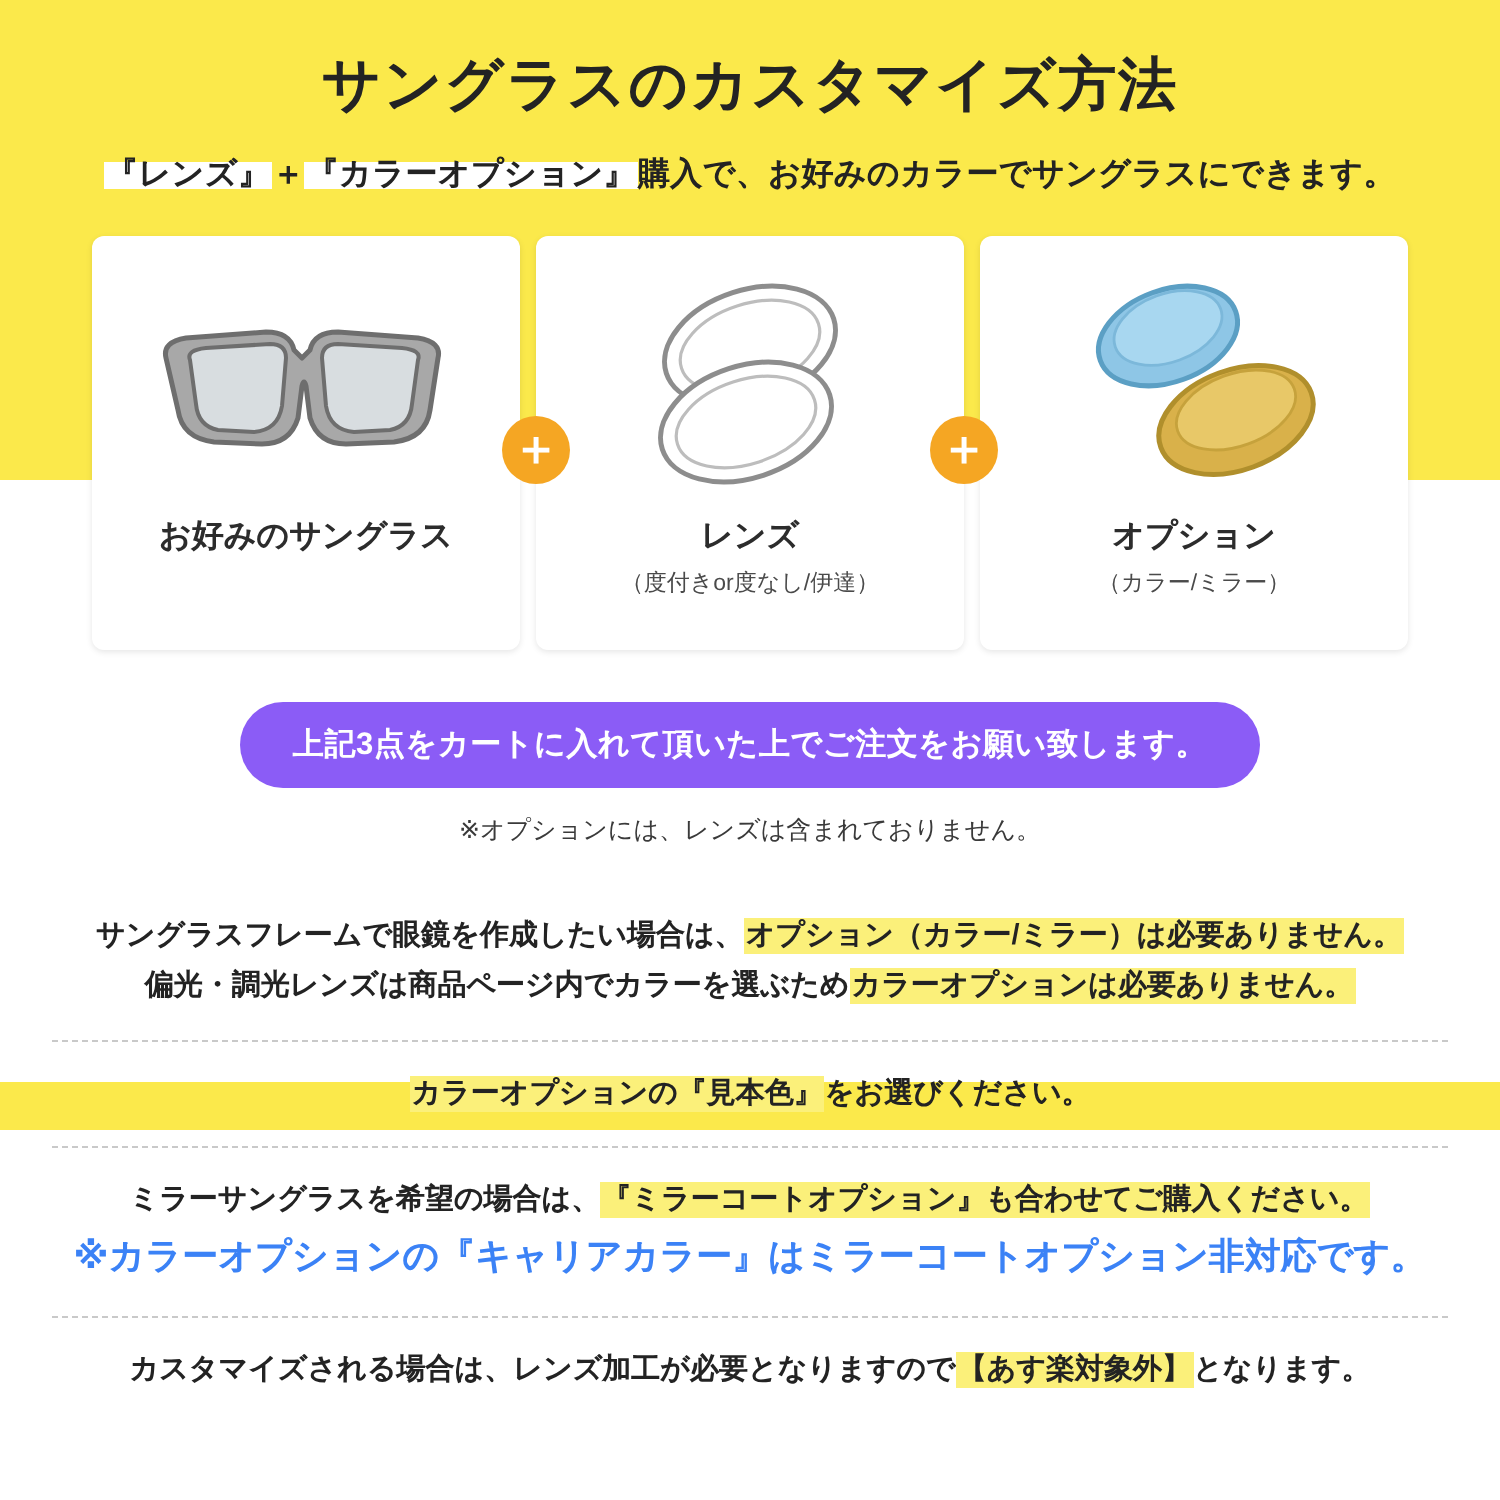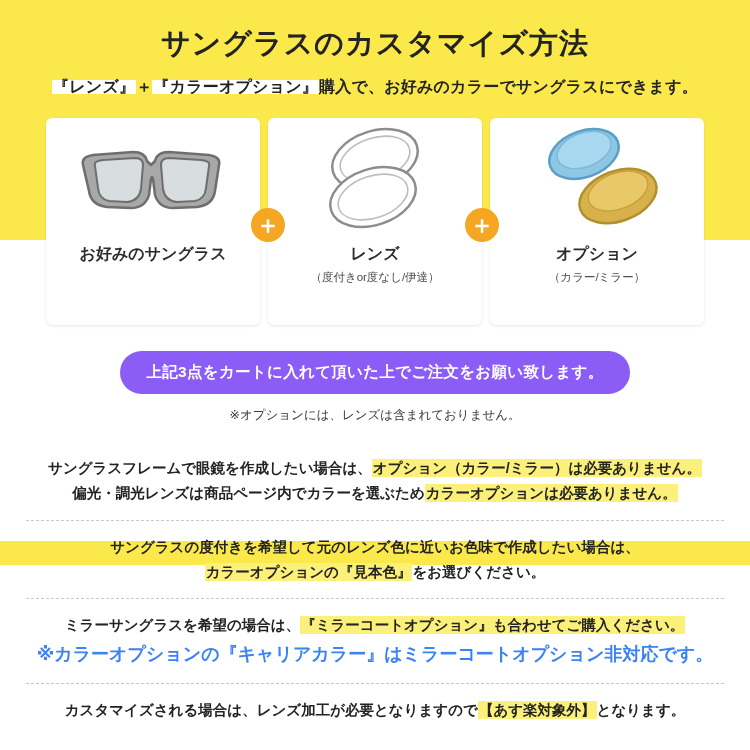--- a/index.html
+++ b/index.html
@@ -69,20 +69,21 @@
     height: 207px;
     background: #ffffff;
     border-radius: 6px;
     box-shadow: 0 1px 3px rgba(0,0,0,0.10);
     margin: 0 4px;
     display: flex;
     flex-direction: column;
     align-items: center;
     justify-content: flex-start;
     box-sizing: border-box;
+    padding-top: 14px;
   }
   .card-art {
     height: 120px;
     display: flex;
     align-items: center;
     justify-content: center;
   }
   .card-label {
     font-size: 16px;
     font-weight: bold;
@@ -242,23 +243,20 @@
         <div class="note-line">
           <span>サングラスフレームで眼鏡を作成したい場合は、</span><span class="mark">オプション（カラー/ミラー）は必要ありません。</span>
         </div>
         <div class="note-line">
           <span>偏光・調光レンズは商品ページ内でカラーを選ぶため</span><span class="mark">カラーオプションは必要ありません。</span>
         </div>
       </div>
 
       <div class="note-row">
         <div class="note-line">
-          <span>サングラスの度付きを希望して元のレンズ色に近いお色味で作成したい場合は、</span>
-        </div>
-        <div class="note-line">
           <span class="mark">カラーオプションの『見本色』</span><span>をお選びください。</span>
         </div>
       </div>
 
       <div class="note-row">
         <div class="note-line">
           <span>ミラーサングラスを希望の場合は、</span><span class="mark">『ミラーコートオプション』も合わせてご購入ください。</span>
         </div>
         <div class="note-line small">
           <span>※カラーオプションの『キャリアカラー』はミラーコートオプション非対応です。</span>

